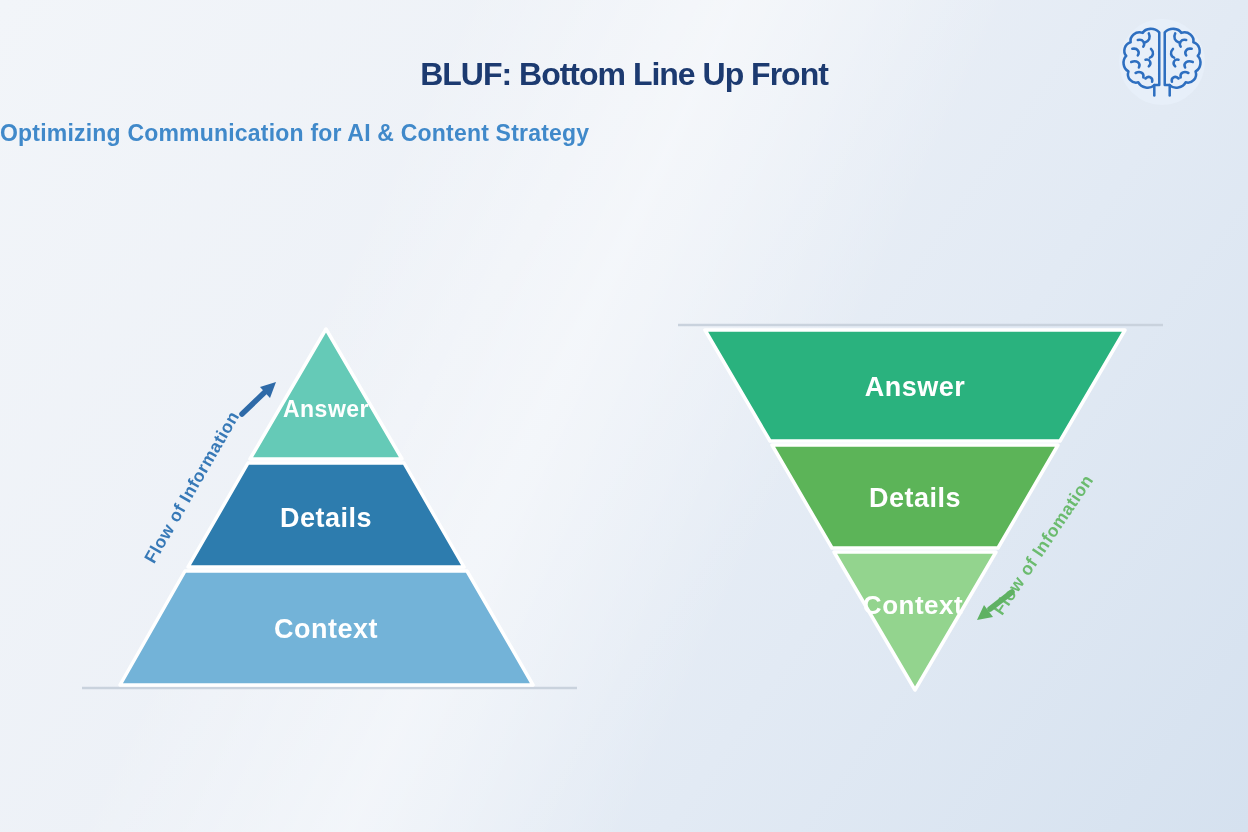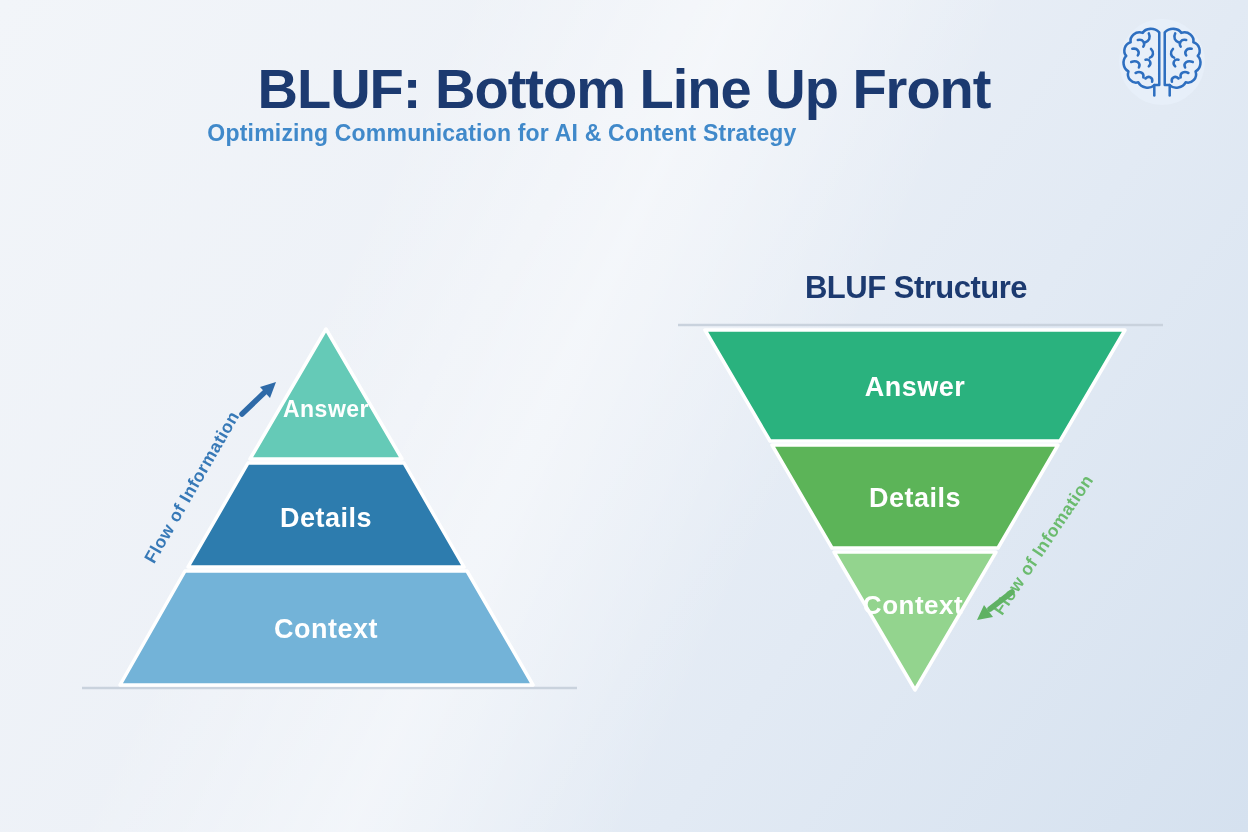--- a/index.html
+++ b/index.html
@@ -9,26 +9,26 @@
     overflow:hidden;
     font-family:"Liberation Sans","DejaVu Sans",sans-serif;
     background:linear-gradient(125deg,#f2f5f9 0%,#edf1f7 38%,#e2eaf4 68%,#d5e1ef 100%);
   }
   .sheen {
     position:absolute; inset:0; pointer-events:none;
     background:linear-gradient(115deg,rgba(255,255,255,0) 28%,rgba(255,255,255,0.45) 45%,rgba(255,255,255,0) 62%);
   }
   .main-title {
     position:absolute; left:0; top:56px; width:1248px;
-    text-align:center; font-size:56px; font-weight:800;
+    text-align:center; font-size:32px; font-weight:800;
     letter-spacing:-1px; color:#1c3a70;
   }
   .subtitle {
     position:absolute; left:0; top:120px; width:1004px;
-    text-align:center; font-size:23px; font-weight:600;
+    text-align:left; font-size:23px; font-weight:600;
     letter-spacing:0.2px; color:#4089ca;
   }
   .panel-heading {
     position:absolute; width:460px; text-align:center;
     font-size:31px; font-weight:800; letter-spacing:-0.5px; color:#1c3a70;
   }
   .panel-heading.left  { left:101px; top:266px; }
   .panel-heading.right { left:686px; top:270px; }
   .logo {
     position:absolute; top:18px; right:42px; width:88px; height:88px;
@@ -58,21 +58,20 @@
   <svg class="logo" viewBox="0 0 80 80" aria-hidden="true">
     <circle cx="40" cy="40" r="39" fill="#e7eff9"></circle>
     <g id="hemi" fill="none" stroke="#2e6fc0" stroke-width="2.3" stroke-linecap="round" stroke-linejoin="round">
       <path d="M37.5 13 C33 8.5 25 9 22.5 13.5 C16 11.5 10.5 16.5 11.5 22 C6 23.5 4 30.5 7.5 34.5 C3.5 38.5 4.5 46 9.5 48.5 C7.5 54.5 12.5 60 18.5 58.5 C21 63.5 29 65 33 61 L37.5 61 L37.5 13 Z"></path>
       <path d="M28 14 C30 18 28 21 25 22 M18 20 C23 19 25 23 23 26 M13 28 C18 27 20 31 18 34 M12 40 C17 38 21 41 19 45 M16 50 C20 48 24 50 23 54 M25 55 C28 52 32 54 31 58 M30 28 C33 31 32 35 29 36 M25 38 C29 37 31 41 28 44"></path>
       <path d="M33 61 L33 70.5"></path>
     </g>
     <use href="#hemi" transform="translate(80 0) scale(-1 1)"></use>
   </svg>
 
-  <div class="panel-heading right">BLUF Structure</div>
 
   <svg class="diagram" width="1248" height="832" viewBox="0 0 1248 832">
 
     <g>
       <line x1="82" y1="688" x2="577" y2="688" stroke="#c9d2dd" stroke-width="2.5"></line>
 
       <polygon points="326,329 250,459 402,459" stroke="#ffffff" stroke-width="3.5" stroke-linejoin="round" fill="#65cab7"></polygon>
       <polygon points="248,463 404,463 464,567 188,567" stroke="#ffffff" stroke-width="3.5" stroke-linejoin="round" fill="#2d7cae"></polygon>
       <polygon points="185,571 467,571 533,685 120,685" stroke="#ffffff" stroke-width="3.5" stroke-linejoin="round" fill="#73b3d8"></polygon>
 

